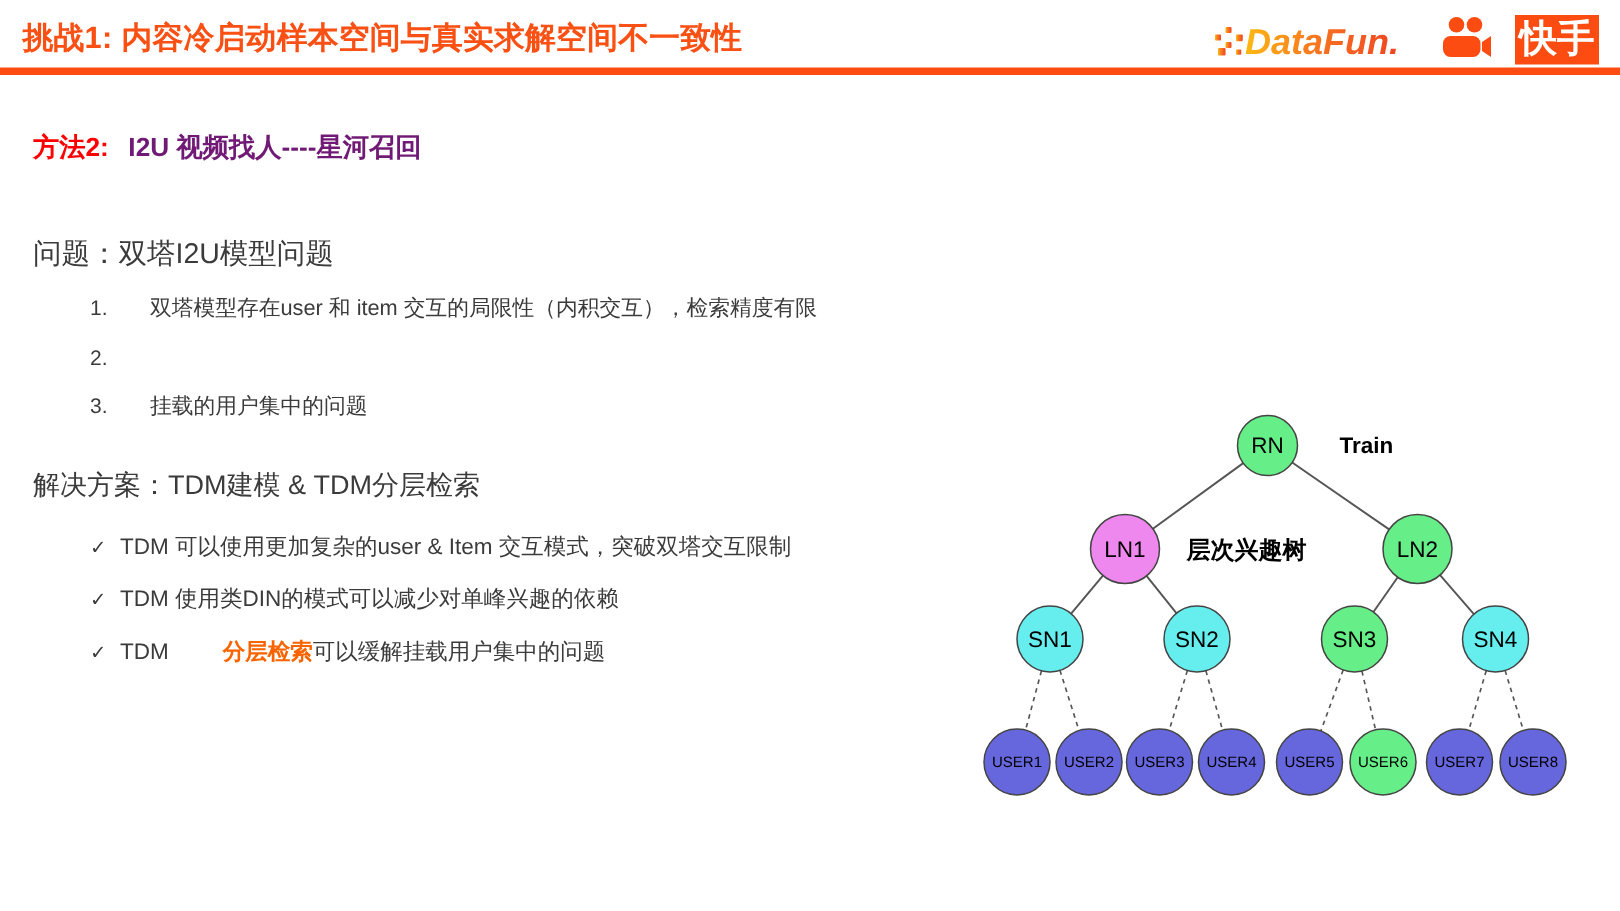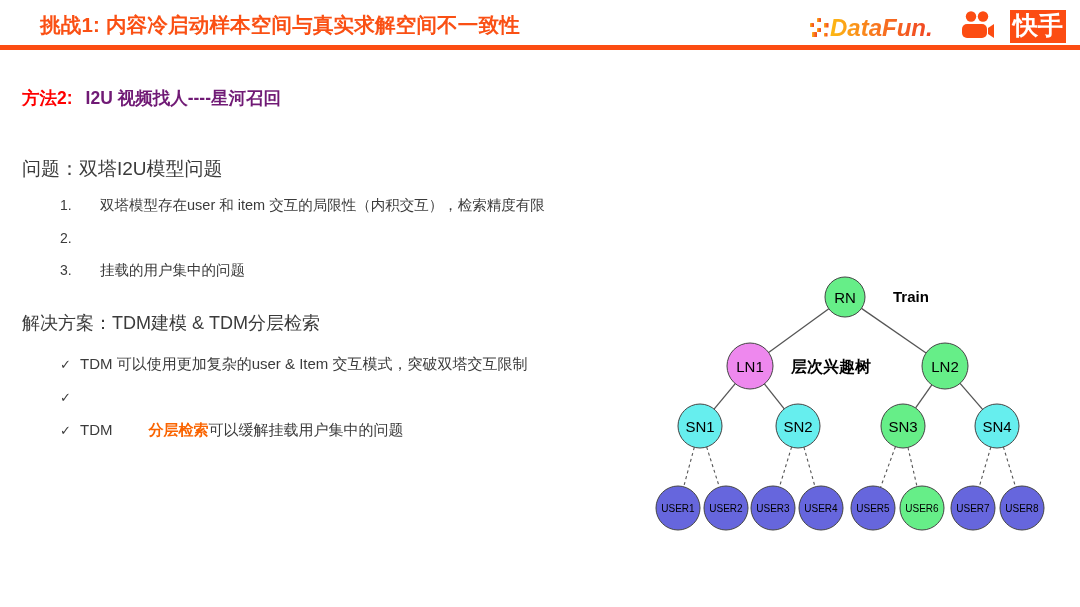--- a/index.html
+++ b/index.html
@@ -18,21 +18,21 @@
 
   
   .header {
     position: absolute;
     left: 0; top: 0;
     width: 1080px;
     height: 52px;
   }
   .slide-title {
     position: absolute;
-    left: 40px;
+    left: 15px;
     top: 11px;
     font-size: 20.5px;
     font-weight: bold;
     color: #FA5014;
     letter-spacing: 0.2px;
     white-space: nowrap;
   }
   .title-rule {
     position: absolute;
     left: 0;
@@ -242,20 +242,21 @@
 
 <div class="solution-heading">解决方案：TDM建模 &amp; TDM分层检索</div>
 
 <div class="chk-list">
   <div class="chk-item">
     <span class="chk-mark">✓</span>
     <span><span>TDM 可以使用更加复杂的user  &amp; Item 交互模式，突破双塔交互限制</span><span class="hl-orange"></span><span></span></span>
   </div>
   <div class="chk-item">
     <span class="chk-mark">✓</span>
+    <span><span>TDM 使用类DIN的模式可以减少对单峰兴趣的依赖</span><span class="hl-orange"></span><span></span></span>
   </div>
   <div class="chk-item">
     <span class="chk-mark">✓</span>
     <span><span>TDM</span><span class="hl-orange">分层检索</span><span>可以缓解挂载用户集中的问题</span></span>
   </div>
 </div>
 
 <div class="tree-wrap">
   <svg id="tree-svg" width="435" height="275" viewBox="0 0 435 275">
     <g id="edges-solid">

